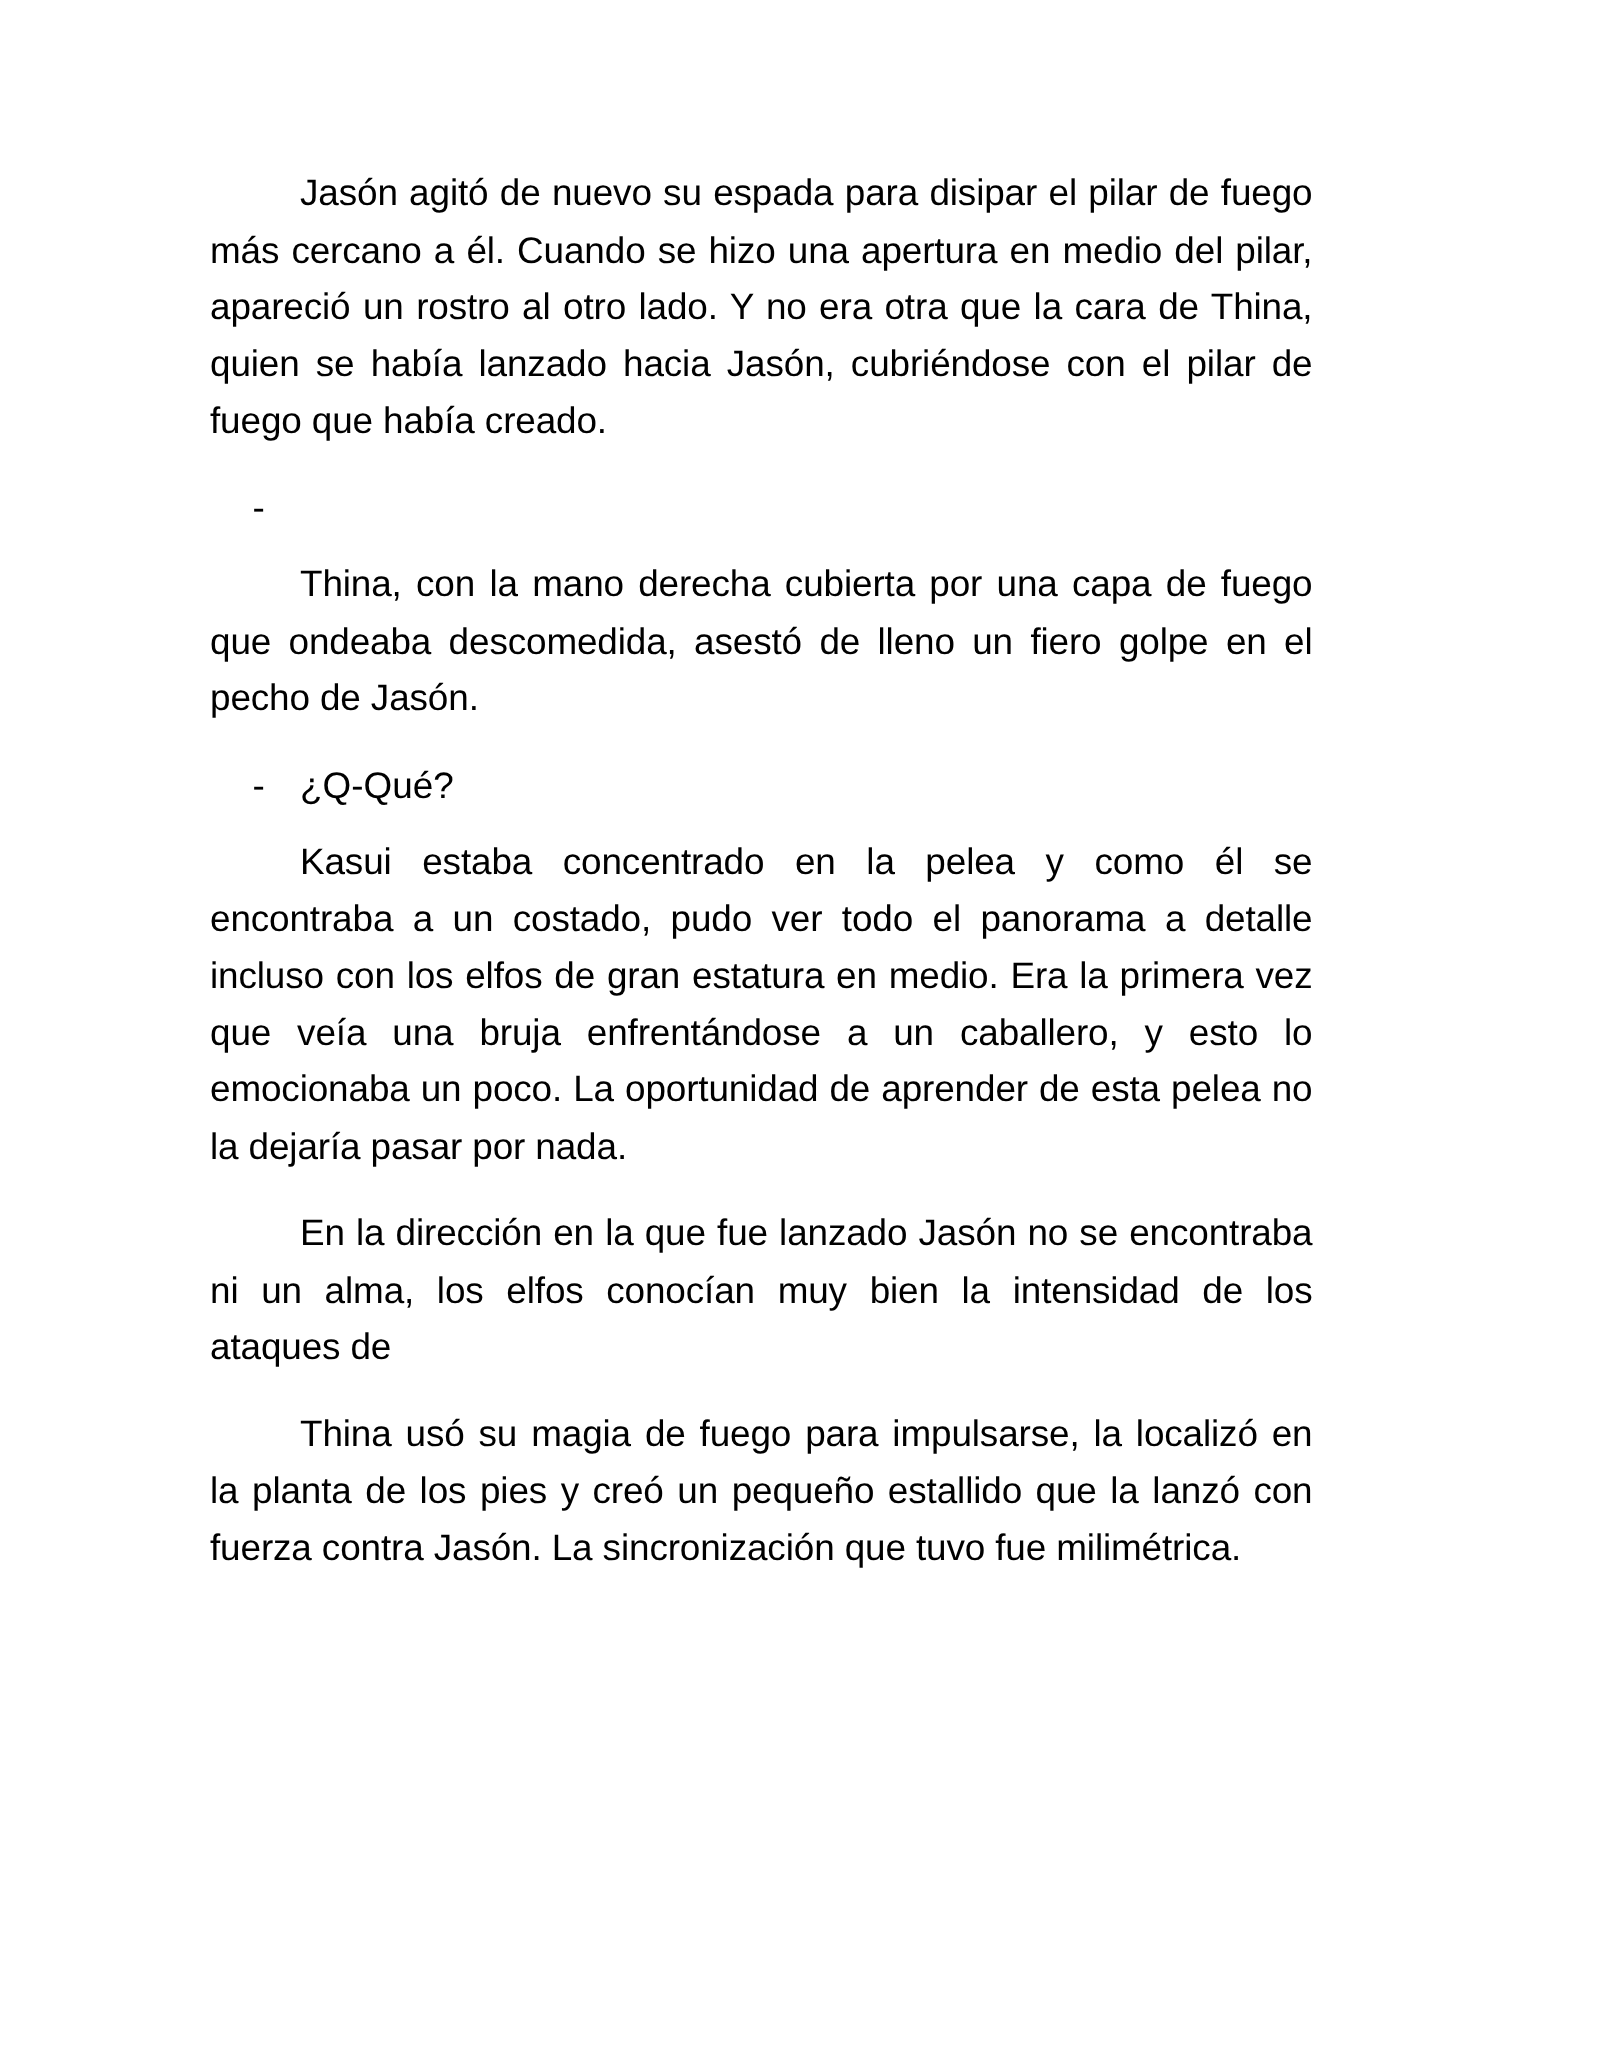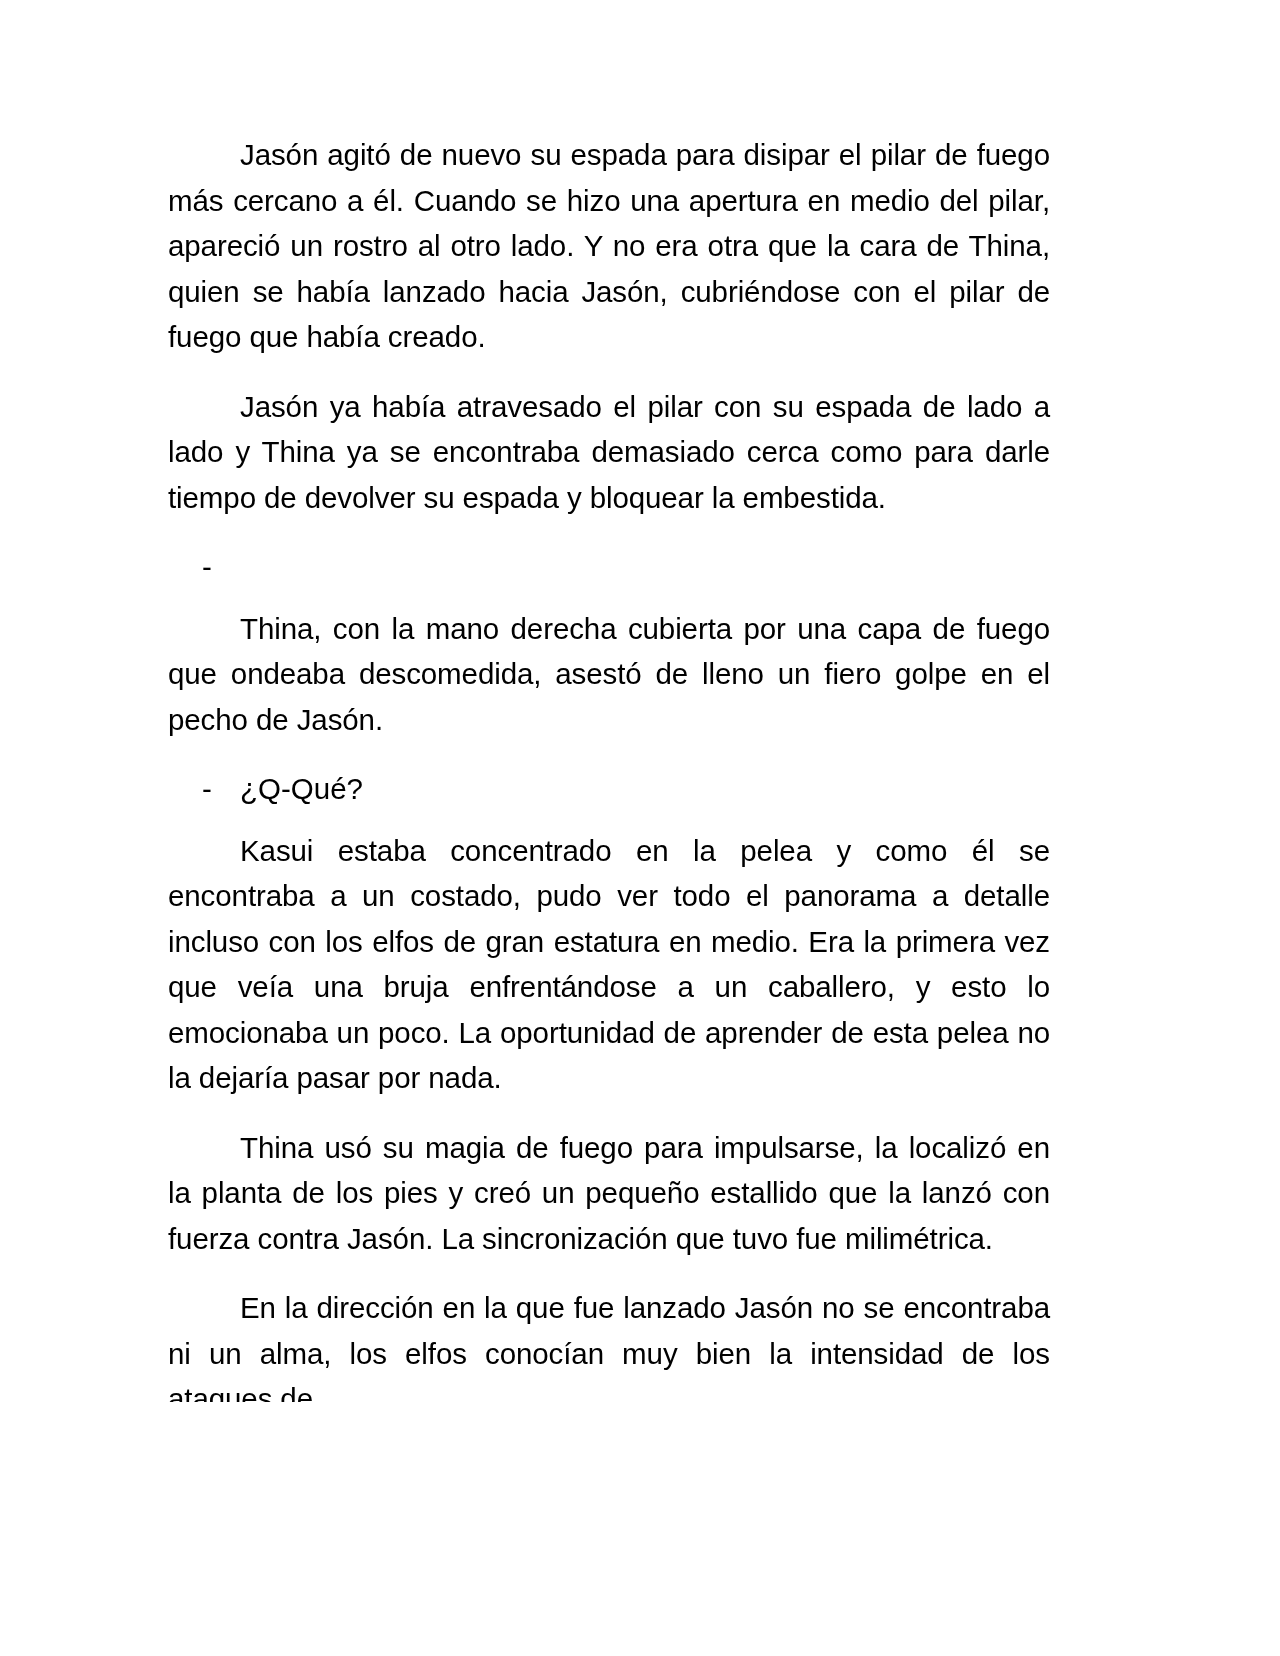--- a/index.html
+++ b/index.html
@@ -106,39 +106,38 @@
 </style>
 </head>
 <body>
 
 <div class="page">
 
   <div class="content">
 
     <p class="para">Jasón agitó de nuevo su espada para disipar el pilar de fuego más cercano a él. Cuando se hizo una apertura en medio del pilar, apareció un rostro al otro lado. Y no era otra que la cara de Thina, quien se había lanzado hacia Jasón, cubriéndose con el pilar de fuego que había creado.</p>
 
-    <p class="para spaced">Jasón ya había atravesado el pilar con su espada de lado a lado y Thina ya se encontraba demasiado cerca como para darle tiempo de devolver su espada y bloquear la embestida.</p>
 
     <div class="dash-line">
       <span class="dash-marker">-</span>
     </div>
 
     <p class="para tight">Thina, con la mano derecha cubierta por una capa de fuego que ondeaba descomedida, asestó de lleno un fiero golpe en el pecho de Jasón.</p>
 
 
     <div class="dash-line">
       <span class="dash-marker">-</span>
       <span class="dash-text">¿Q-Qué?</span>
     </div>
 
     <p class="para tight">Kasui estaba concentrado en la pelea y como él se encontraba a un costado, pudo ver todo el panorama a detalle incluso con los elfos de gran estatura en medio. Era la primera vez que veía una bruja enfrentándose a un caballero, y esto lo emocionaba un poco. La oportunidad de aprender de esta pelea no la dejaría pasar por nada.</p>
 
+    <p class="para spaced">En la dirección en la que fue lanzado Jasón no se encontraba ni un alma, los elfos conocían muy bien la intensidad de los ataques de</p>
+
     <p class="para spaced">Thina usó su magia de fuego para impulsarse, la localizó en la planta de los pies y creó un pequeño estallido que la lanzó con fuerza contra Jasón. La sincronización que tuvo fue milimétrica.</p>
-
-    <p class="para spaced">En la dirección en la que fue lanzado Jasón no se encontraba ni un alma, los elfos conocían muy bien la intensidad de los ataques de</p>
 
   </div>
 
   <div class="footer">
     <span class="pg-word">Página</span><span class="pg-nums">9</span><span class="pg-sep">|</span><span class="pg-nums">11</span>
   </div>
 
 </div>
 
 </body></html>

